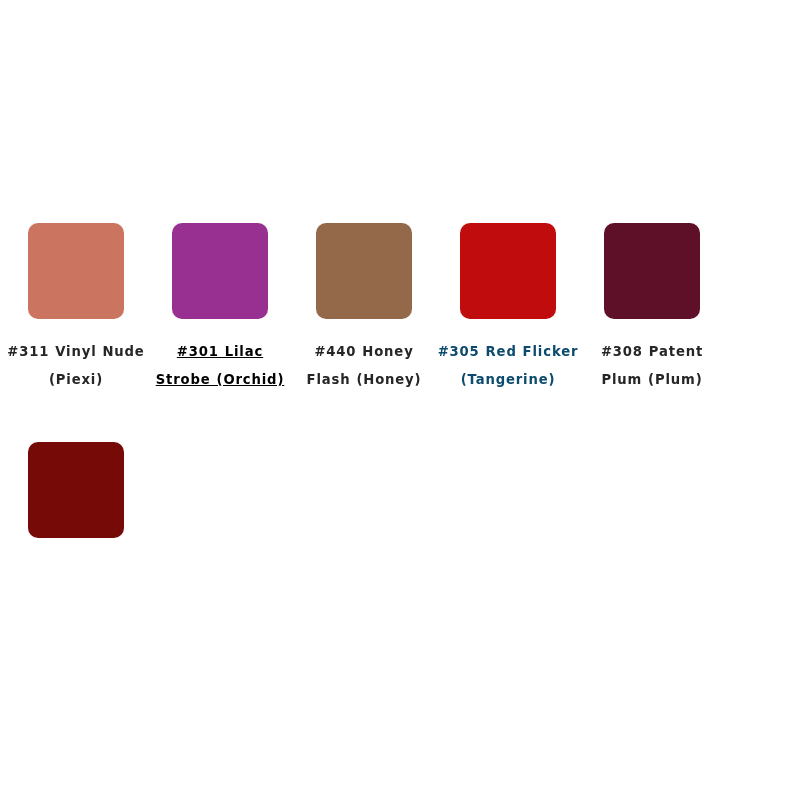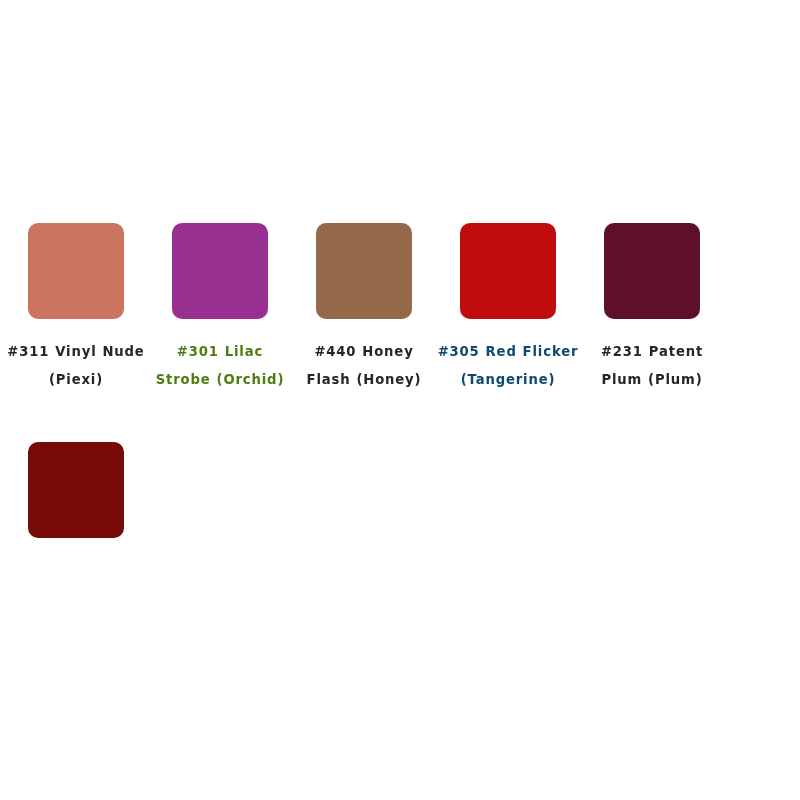--- a/index.html
+++ b/index.html
@@ -78,21 +78,21 @@
     <div class="swatch-cell">
       <span class="swatch-chip" style="background-color: rgb(203, 117, 96);"></span>
       <div class="swatch-label" style="color: rgb(38, 38, 38);">
         <span class="label-line">#311 Vinyl Nude</span>
         <span class="label-line">(Piexi)</span>
       </div>
     </div>
 
     <div class="swatch-cell">
       <span class="swatch-chip" style="background-color: rgb(151, 48, 144);"></span>
-      <div class="swatch-label" style="color: #4d7c0f;">
+      <div class="swatch-label" style="color: #000000; text-decoration: underline;">
         <span class="label-line">#301 Lilac</span>
         <span class="label-line">Strobe (Orchid)</span>
       </div>
     </div>
 
     <div class="swatch-cell">
       <span class="swatch-chip" style="background-color: rgb(147, 105, 74);"></span>
       <div class="swatch-label" style="color: rgb(38, 38, 38);">
         <span class="label-line">#440 Honey</span>
         <span class="label-line">Flash (Honey)</span>
@@ -104,21 +104,21 @@
       <span class="swatch-chip" style="background-color: rgb(192, 12, 12);"></span>
       <div class="swatch-label" style="color: #0c4a6e;">
         <span class="label-line">#305 Red Flicker</span>
         <span class="label-line">(Tangerine)</span>
       </div>
     </div>
 
     <div class="swatch-cell">
       <span class="swatch-chip" style="background-color: rgb(94, 16, 41);"></span>
       <div class="swatch-label" style="color: rgb(38, 38, 38);">
-        <span class="label-line">#231 Patent</span>
+        <span class="label-line">#308 Patent</span>
         <span class="label-line">Plum (Plum)</span>
       </div>
     </div>
 
     <div class="swatch-cell">
       <span class="swatch-chip" style="background-color: rgb(117, 10, 7);"></span>
       <div class="swatch-label" style="color: rgb(38, 38, 38);">
       </div>
     </div>
 

